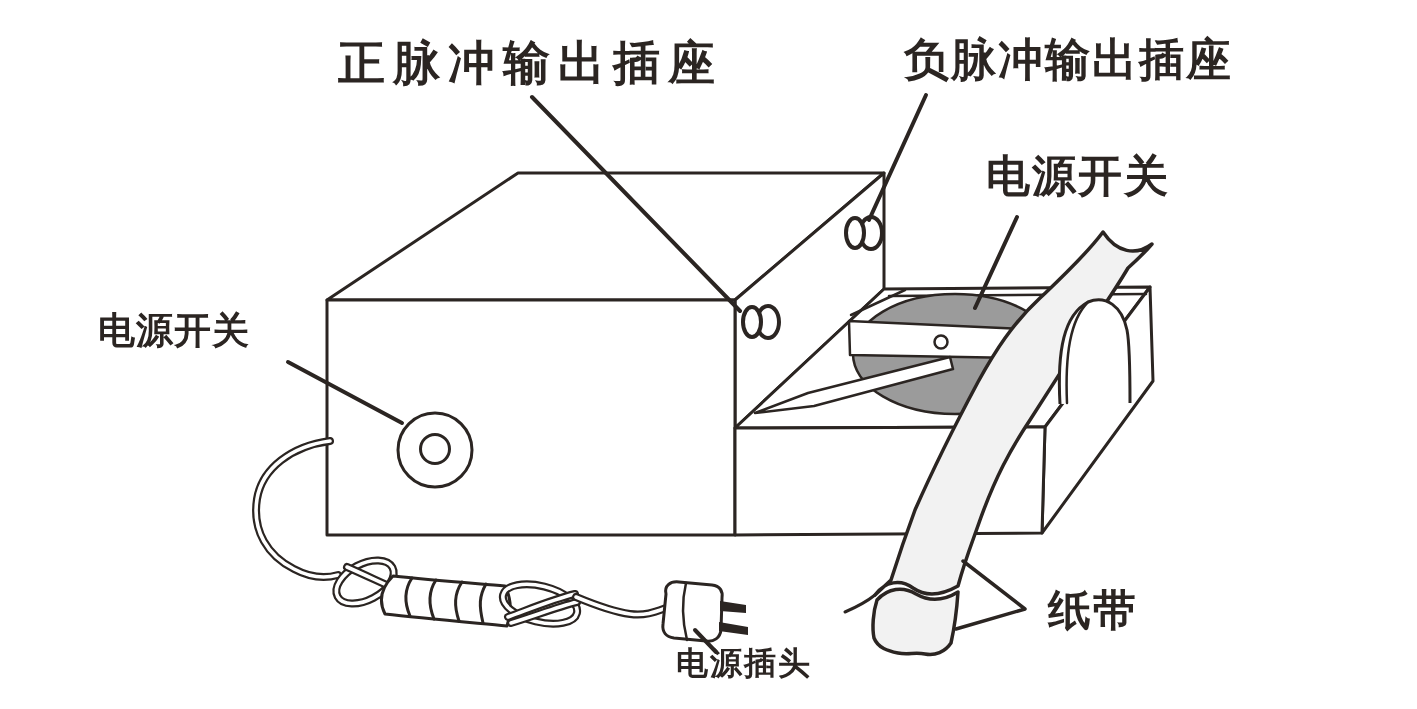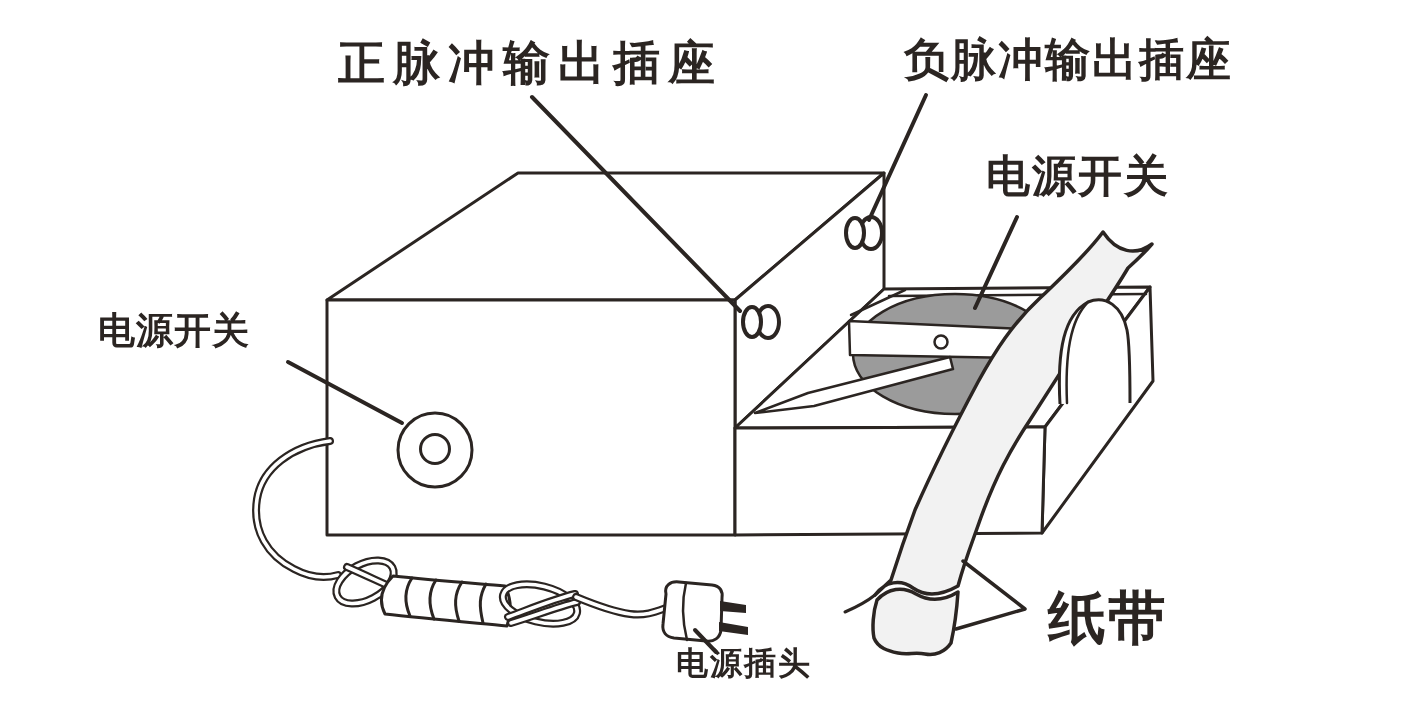--- a/index.html
+++ b/index.html
@@ -16,21 +16,21 @@
   #art{position:absolute;left:0;top:0;width:1417px;height:709px;}
   .label{
     position:absolute;color:var(--line);white-space:nowrap;
     font-family:"Liberation Serif","DejaVu Serif",serif;
     font-weight:600;line-height:1.1;letter-spacing:2px;
   }
   .lbl-pos  {left:338px; top:38px;  font-size:47px; letter-spacing:8px;}
   .lbl-neg  {left:904px; top:36px;  font-size:45px; letter-spacing:2px;}
   .lbl-disc {left:986px; top:153px; font-size:44px; letter-spacing:2px;}
   .lbl-sw   {left:98px; top:311px; font-size:37px; letter-spacing:1px;}
-  .lbl-tape {left:1048px;top:587px; font-size:58px; letter-spacing:2px;}
+  .lbl-tape {left:1048px;top:587px; font-size:43px; letter-spacing:2px;}
   .lbl-plug {left:676px; top:646px; font-size:32px; letter-spacing:2px;}
 
   
   .ln{stroke:var(--line);fill:none;stroke-width:3;stroke-linejoin:round;stroke-linecap:round;}
   .face{stroke:var(--line);fill:#ffffff;stroke-width:3;stroke-linejoin:round;}
   .leader{stroke:var(--line);fill:none;stroke-width:4;stroke-linecap:round;stroke-linejoin:round;}
   .tube-o{stroke:var(--line);fill:none;stroke-width:8;stroke-linecap:round;}
   .tube-i{stroke:#ffffff;fill:none;stroke-width:3.6;stroke-linecap:round;}
   .tapeP{stroke:var(--line);fill:var(--tape);stroke-width:3.5;stroke-linejoin:round;}
 </style>

